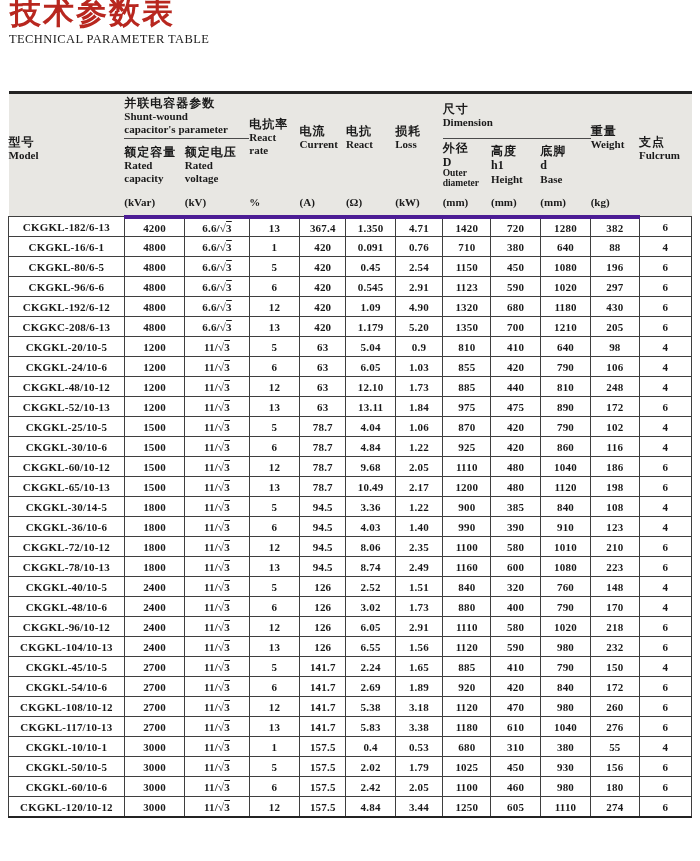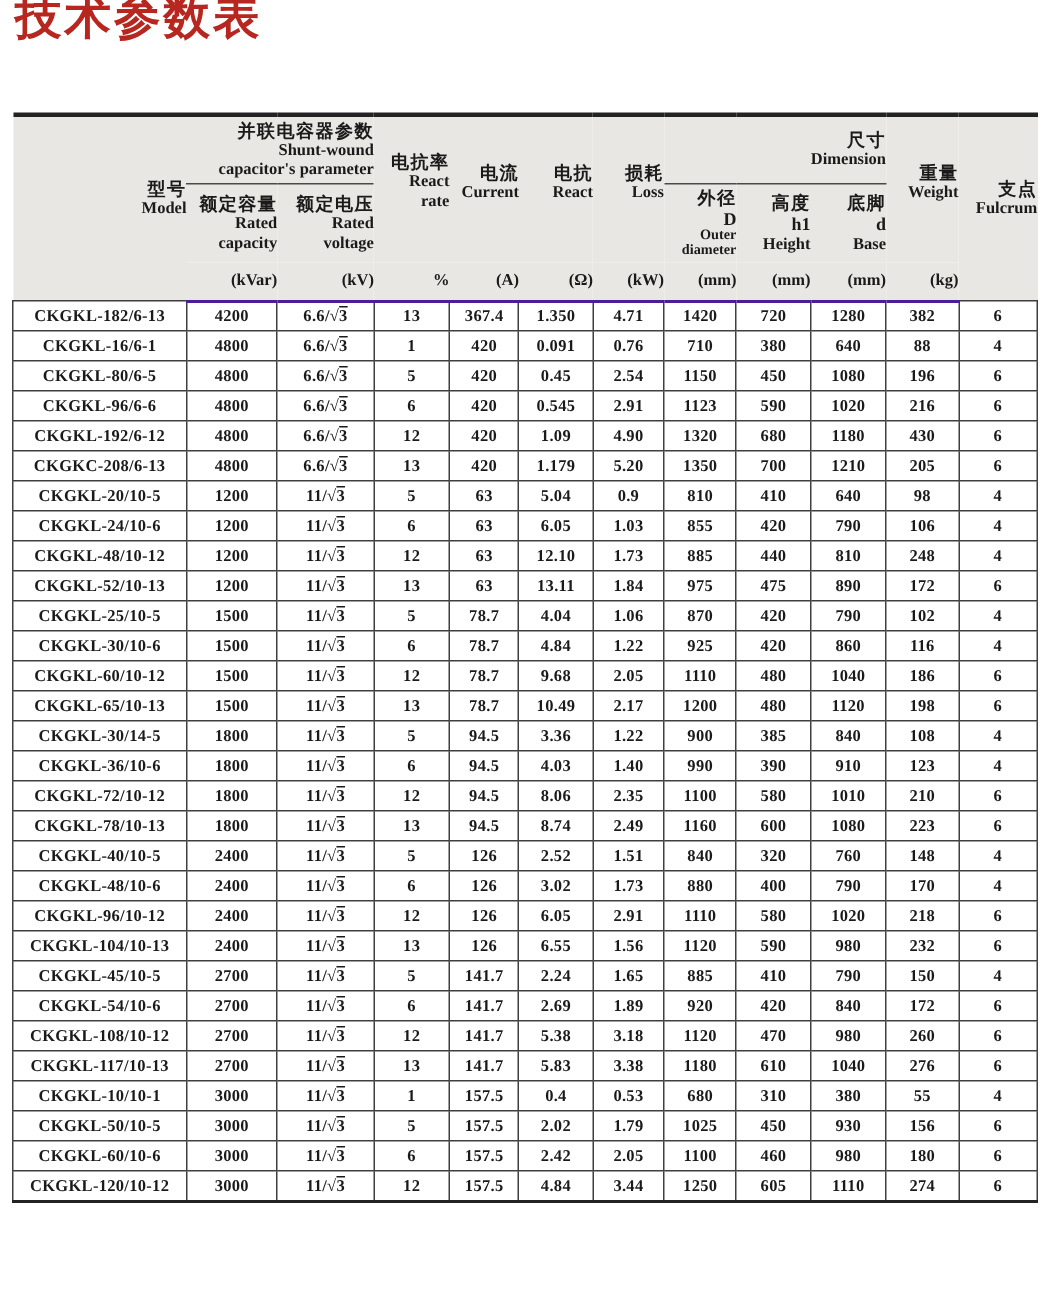--- a/index.html
+++ b/index.html
@@ -37,38 +37,38 @@
     border-collapse: collapse;
     table-layout: fixed;
     border-top: 3px solid #232323;
     border-bottom: 2px solid #232323;
   }
 
   
   thead th {
     background: #e8e7e3;
     font-weight: bold;
-    text-align: right;
+    text-align: left;
     vertical-align: middle;
     padding: 2px 0;
     line-height: 1.18;
   }
   thead .zh  { font-size: 12px; letter-spacing: 1px; }
   thead .en  { font-size: 11px; font-family: "Liberation Serif", serif; }
   thead .sym { font-size: 12px; }
   thead .sm  { font-size: 9.5px; line-height: 1.05; }
   thead th.grp { border-bottom: 1px solid #4a4a4a; }
   thead th.span3 { padding-bottom: 16px; }
   thead th.span2 { padding-bottom: 12px; }
   thead tr.units th {
     height: 26px;
     font-size: 11px;
     padding: 0 0 6px 0;
     vertical-align: bottom;
-    border-bottom: 2px solid #4c1d95;
+    border-bottom: 4px solid #4c1d95;
   }
   thead tr.h1 th { height: 40px; }
   thead tr.h2 th { height: 44px; }
 
   
   tbody td {
     border: 1px solid #3f3f3f;
     height: 20px;
     text-align: center;
     vertical-align: middle;
@@ -78,20 +78,21 @@
     background: #ffffff;
     padding: 0 1px;
   }
   .ovl { text-decoration: overline; }
 </style>
 </head>
 <body>
 
 <div class="page">
   <div class="title">技术参数表</div>
+  <div class="subtitle">TECHNICAL PARAMETER TABLE</div>
 
   <table class="param">
     <colgroup>
       <col style="width:115px">
         <col style="width:60px">
         <col style="width:64px">
       <col style="width:50px">
         <col style="width:46px">
         <col style="width:49px">
       <col style="width:47px">
@@ -230,21 +231,21 @@
           <td>CKGKL-96/6-6</td>
           <td>4800</td>
           <td>6.6/√<span class="ovl">3</span></td>
           <td>6</td>
           <td>420</td>
           <td>0.545</td>
           <td>2.91</td>
           <td>1123</td>
           <td>590</td>
           <td>1020</td>
-          <td>216</td>
+          <td>297</td>
           <td>6</td>
         </tr>
         <tr>
           <td>CKGKL-192/6-12</td>
           <td>4800</td>
           <td>6.6/√<span class="ovl">3</span></td>
           <td>12</td>
           <td>420</td>
           <td>1.09</td>
           <td>4.90</td>

